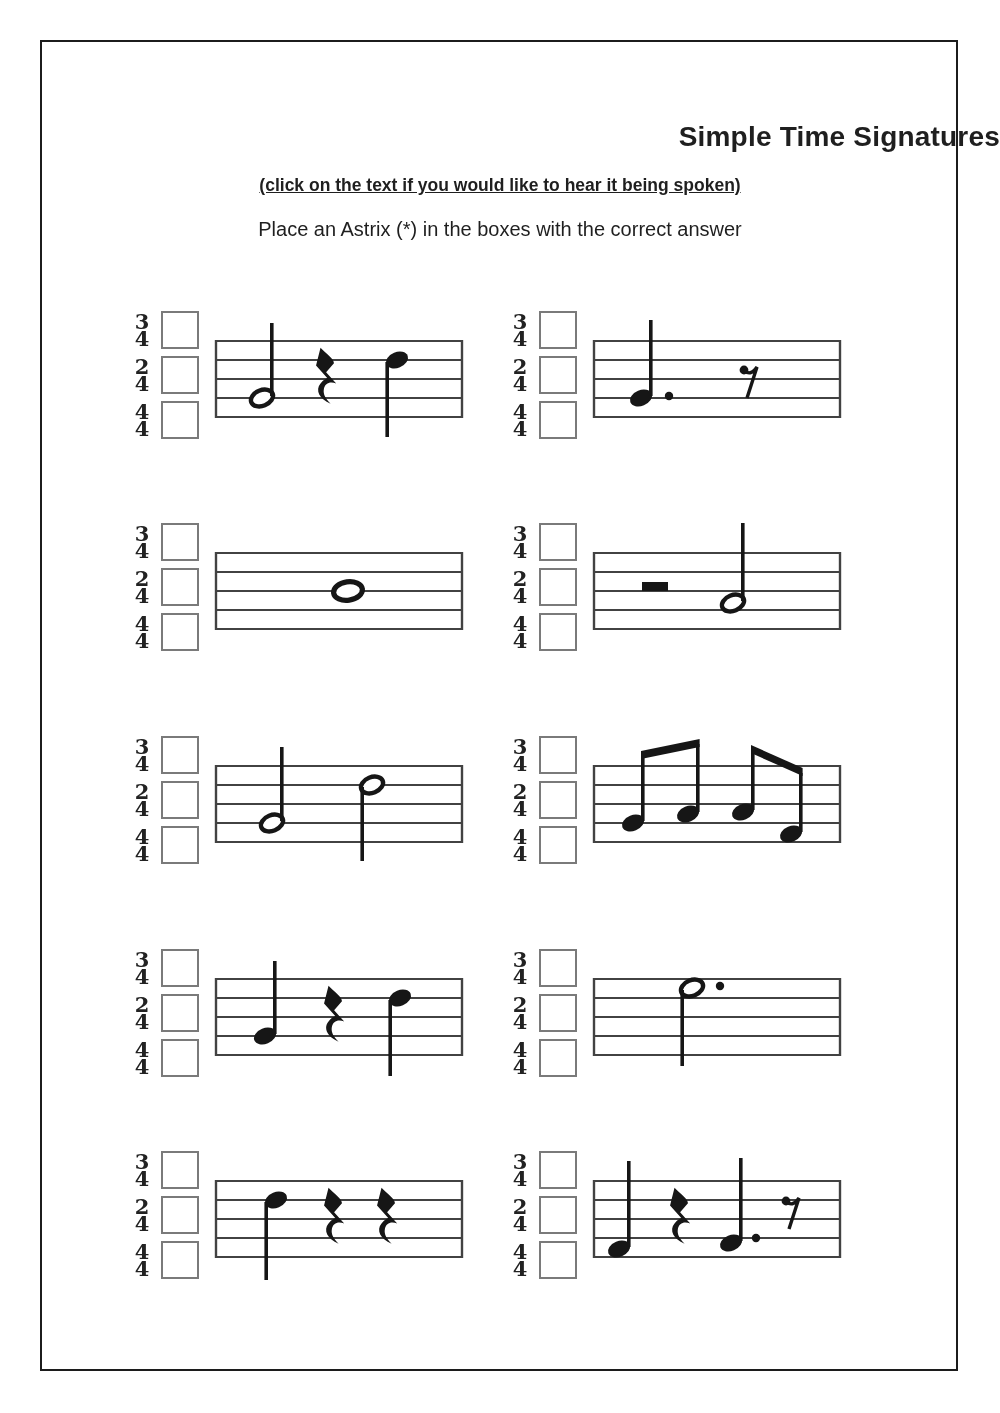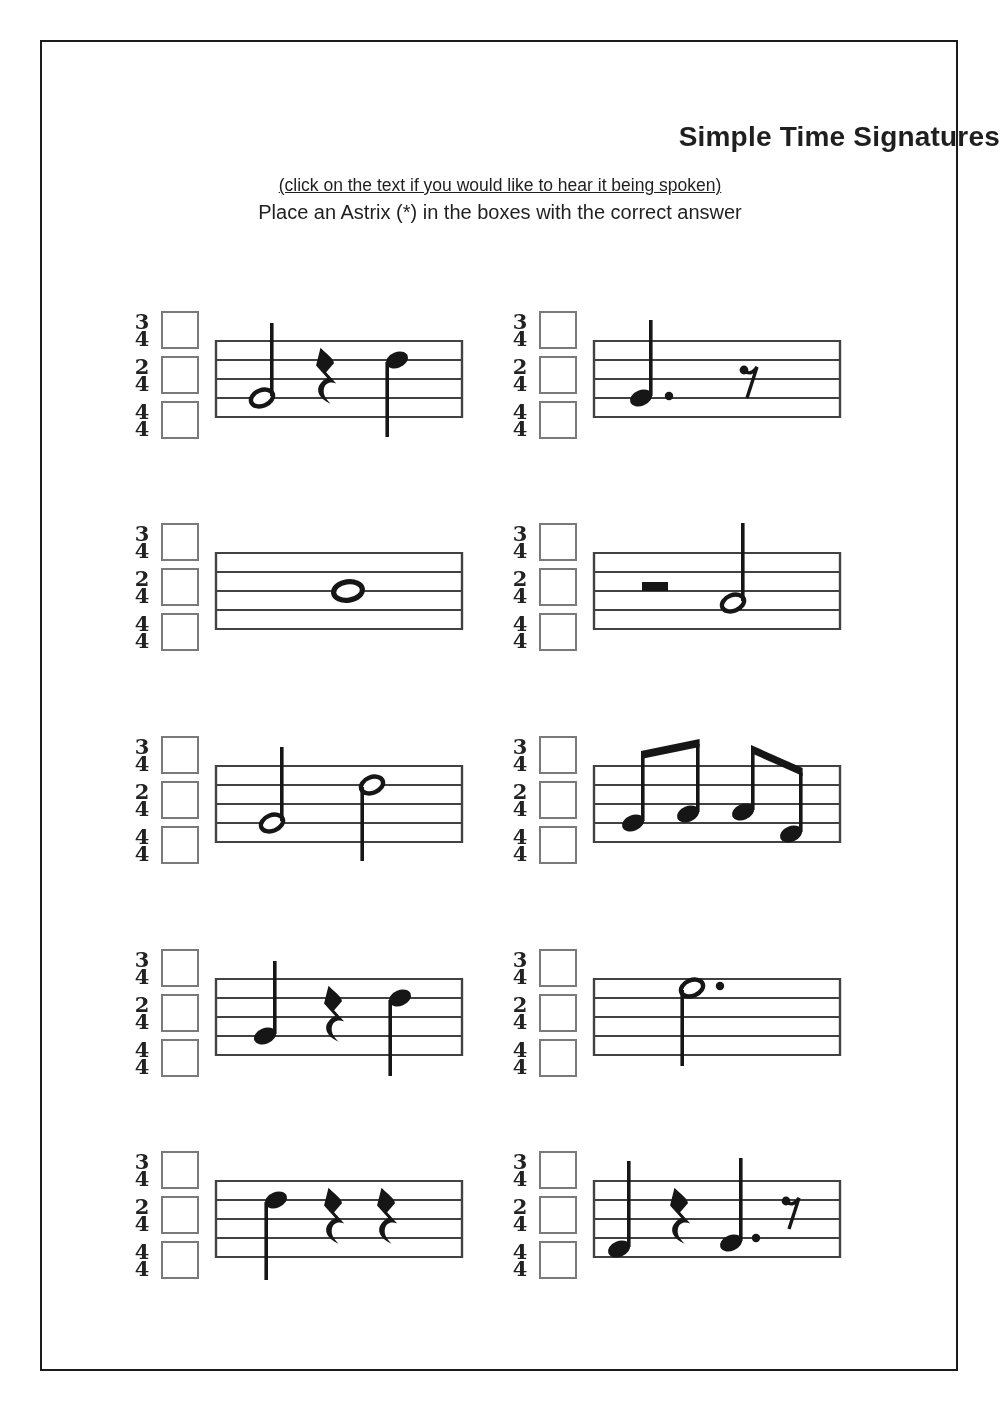--- a/index.html
+++ b/index.html
@@ -10,24 +10,24 @@
   .frame{
     position:absolute;left:40px;top:40px;width:914px;height:1327px;
     border:2px solid #1c1c1c;background:#fff;
   }
   .page-title{
     position:absolute;top:121px;left:0;width:1000px;text-align:right;
     font-size:28px;font-weight:bold;letter-spacing:0.2px;
   }
   .page-subtitle{
     position:absolute;top:175px;left:0;width:1000px;text-align:center;
-    font-size:17.5px;font-weight:normal;text-decoration:underline;cursor:pointer;
+    font-size:17.5px;font-weight:bold;text-decoration:underline;cursor:pointer;
   }
   .page-instruction{
-    position:absolute;top:201px;left:0;width:1000px;text-align:center;
+    position:absolute;top:218px;left:0;width:1000px;text-align:center;
     font-size:20px;cursor:pointer;
   }
   #exercises{position:absolute;left:0;top:0;width:1000px;height:1413px;}
   .exercise{position:absolute;display:flex;align-items:flex-start;}
   .options{display:flex;flex-direction:column;}
   .opt-row{display:flex;align-items:center;margin-bottom:5px;height:40px;}
   .tsig{
     width:24px;text-align:center;font-family:"DejaVu Serif",serif;
     font-weight:bold;font-size:21px;line-height:17px;color:#222;
     display:flex;flex-direction:column;justify-content:center;

